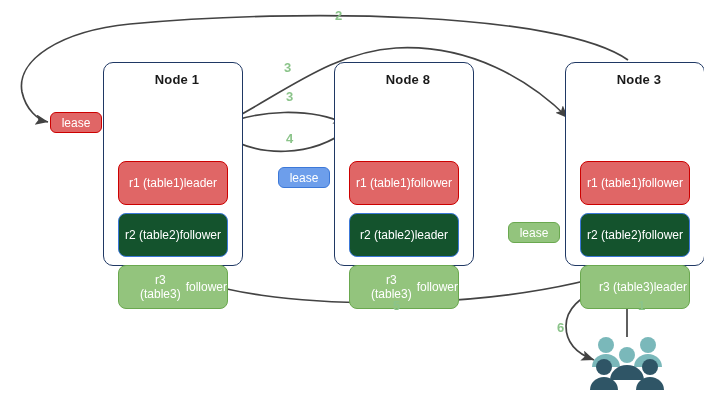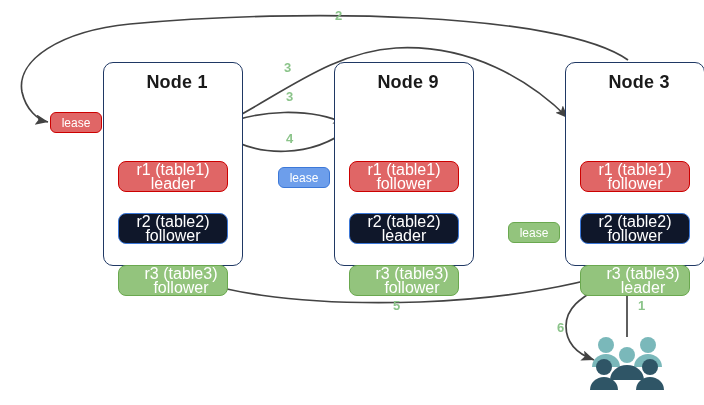--- a/index.html
+++ b/index.html
@@ -18,38 +18,38 @@
     position:absolute;
     border:1.6px solid #1f3864;
     border-radius:10px;
     background:#ffffff;
     z-index:2;
     box-sizing:border-box;
   }
   .node-title{
     position:absolute;left:8px;right:0;top:9px;
     text-align:center;
-    font-size:18px;font-weight:bold;color:#1a1a1a;
+    font-size:13px;font-weight:bold;color:#1a1a1a;
     letter-spacing:.2px;
   }
   .replica{
     position:absolute;
     left:14px;right:14px;
-    height:31px;
+    height:44px;
     border-radius:8px;
-    display:flex;flex-direction:column;
+    display:flex;flex-direction:row;
     align-items:center;justify-content:center;
     color:#ffffff;
-    font-size:16px;
+    font-size:12px;
     line-height:14px;
     box-sizing:border-box;
   }
   .replica .ln{display:block;text-align:center;}
   .r-red{background:#e06666;border:1.4px solid #cc0000;}
-  .r-blue{background:#0f172a;border:1.4px solid #3c78d8;}
+  .r-blue{background:#14532d;border:1.4px solid #3c78d8;}
   .r-green{background:#93c47d;border:1.4px solid #6aa84f;padding-left:16px;}
 
   .lease{
     position:absolute;
     height:21px;
     border-radius:6px;
     display:flex;align-items:center;justify-content:center;
     color:#ffffff;font-size:12px;
     z-index:2;
     box-sizing:border-box;
@@ -104,21 +104,21 @@
       <span class="ln">r2 (table2)</span>
       <span class="ln">follower</span>
     </div>
     <div class="replica r-green" style="top:202px;">
       <span class="ln">r3 (table3)</span>
       <span class="ln">follower</span>
     </div>
   </div>
 
   <div class="node-box" style="left:334px;top:62px;width:140px;height:204px;">
-    <div class="node-title">Node 9</div>
+    <div class="node-title">Node 8</div>
     <div class="replica r-red" style="top:98px;">
       <span class="ln">r1 (table1)</span>
       <span class="ln">follower</span>
     </div>
     <div class="replica r-blue" style="top:150px;">
       <span class="ln">r2 (table2)</span>
       <span class="ln">leader</span>
     </div>
     <div class="replica r-green" style="top:202px;">
       <span class="ln">r3 (table3)</span>

